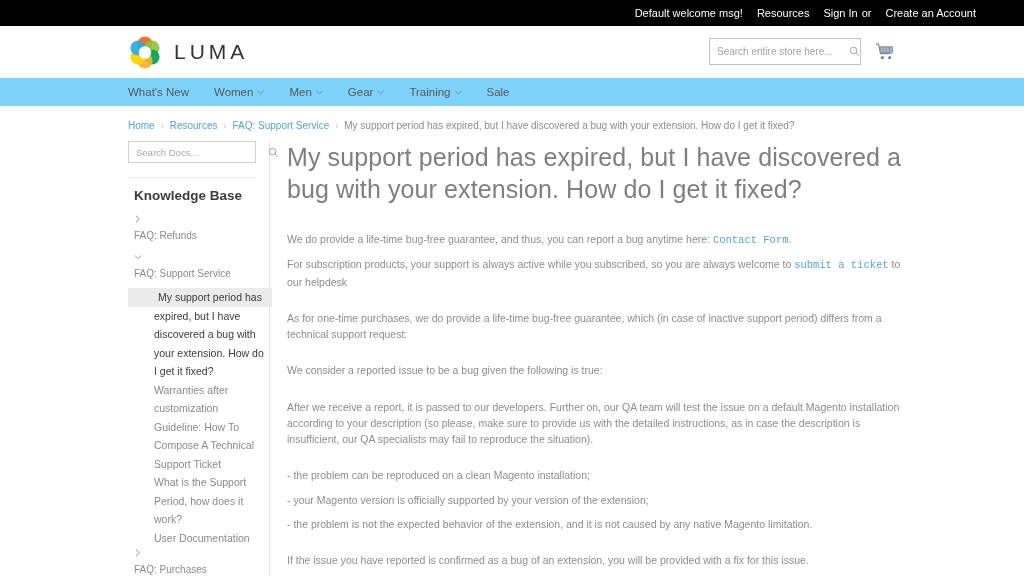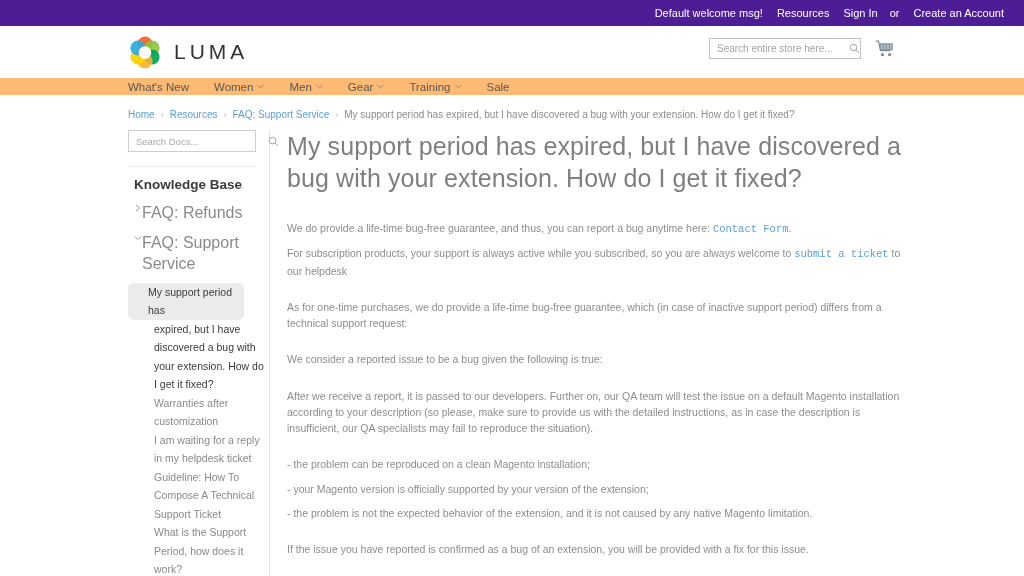--- a/index.html
+++ b/index.html
@@ -7,36 +7,36 @@
     margin: 0; padding: 0;
     width: 1024px; height: 576px;
     overflow: hidden;
     background: #ffffff;
     font-family: "Liberation Sans", sans-serif;
     color: #575757;
   }
 
   
   .top-panel {
-    background: #4c1d95;
+    background: #000000;
     height: 26px;
     display: flex;
     align-items: center;
     justify-content: flex-end;
-    padding-right: 20px;
+    padding-right: 48px;
     font-size: 11px;
     color: #ffffff;
   }
   .top-panel a, .top-panel span {
     color: #ffffff;
     text-decoration: none;
     margin-left: 14px;
     white-space: nowrap;
   }
-  .top-panel .plain { margin-left: 12px; }
+  .top-panel .plain { margin-left: 4px; }
 
   
   .header {
     height: 52px;
     background: #ffffff;
     display: flex;
     align-items: center;
     padding: 0 0 0 128px;
     position: relative;
   }
@@ -52,21 +52,21 @@
   .header-right {
     position: absolute;
     right: 130px;
     top: 12px;
     display: flex;
     align-items: center;
     gap: 14px;
   }
   .search-box {
     width: 152px;
-    height: 21px;
+    height: 27px;
     border: 1px solid #c2c2c2;
     background: #ffffff;
     display: flex;
     align-items: center;
     padding: 0 4px 0 7px;
   }
   .search-box input {
     border: none;
     outline: none;
     flex: 1;
@@ -75,22 +75,22 @@
     font-family: "Liberation Sans", sans-serif;
     background: transparent;
     padding: 0;
   }
   .search-box input::placeholder { color: #a3a3a3; }
   .mag { width: 11px; height: 11px; flex-shrink: 0; }
   .cart-icon { width: 19px; height: 18px; }
 
   
   .nav {
-    background: #fdba74;
-    height: 17px;
+    background: #7dd3fc;
+    height: 28px;
     display: flex;
     align-items: center;
     padding-left: 128px;
     font-size: 11.5px;
   }
   .nav-item {
     display: flex;
     align-items: center;
     gap: 4px;
     margin-right: 25px;
@@ -156,45 +156,46 @@
   }
   .kb-title {
     font-size: 13.5px;
     font-weight: bold;
     color: #3b3b3b;
     margin: 0 0 10px 6px;
   }
   .tree-top {
     display: flex;
     align-items: flex-start;
-    font-size: 16px;
+    gap: 6px;
+    font-size: 10px;
     color: #8a8a8a;
     margin: 0 0 8px 6px;
     line-height: 1.35;
+    flex-direction: column;
   }
   .chev { flex-shrink: 0; margin-top: 2px; }
   .tree-children { margin: 0 0 0 26px; }
   .tree-leaf {
     font-size: 10.5px;
     color: #8a8a8a;
     line-height: 18.5px;
     text-decoration: none;
     display: block;
   }
   .tree-leaf.active {
     color: #3b3b3b;
   }
   .tree-leaf.active .hl-first {
     background: #ebebeb;
     display: block;
     margin-left: -26px;
-    padding-left: 20px;
+    padding-left: 30px;
     padding-right: 4px;
-    width: 116px;
-    border-radius: 6px;
+    width: 144px;
   }
 
   
   .main {
     flex: 1;
     padding-left: 17px;
     padding-right: 118px;
   }
   .page-title {
     font-size: 25px;
@@ -330,21 +331,20 @@
         </svg>
       <span>FAQ: Support Service</span>
     </div>
 
     <div class="tree-children">
       <a class="tree-leaf active" href="#">
         <span class="hl-first">My support period has</span>
         <span>expired, but I have discovered a bug with your extension. How do I get it fixed?</span>
       </a>
       <a class="tree-leaf" href="#">Warranties after customization</a>
-      <a class="tree-leaf" href="#">I am waiting for a reply in my helpdesk ticket</a>
       <a class="tree-leaf" href="#">Guideline: How To Compose A Technical Support Ticket</a>
       <a class="tree-leaf" href="#">What is the Support Period, how does it work?</a>
       <a class="tree-leaf" href="#">User Documentation</a>
     </div>
 
     <div class="tree-top" style="">
       <svg class="chev" width="8" height="8" viewBox="0 0 8 8">
           <path d="M2 0.8 L5.4 4 L2 7.2" fill="none" stroke="#8a8a8a" stroke-width="0.9"></path>
         </svg>
       <span>FAQ: Purchases</span>

